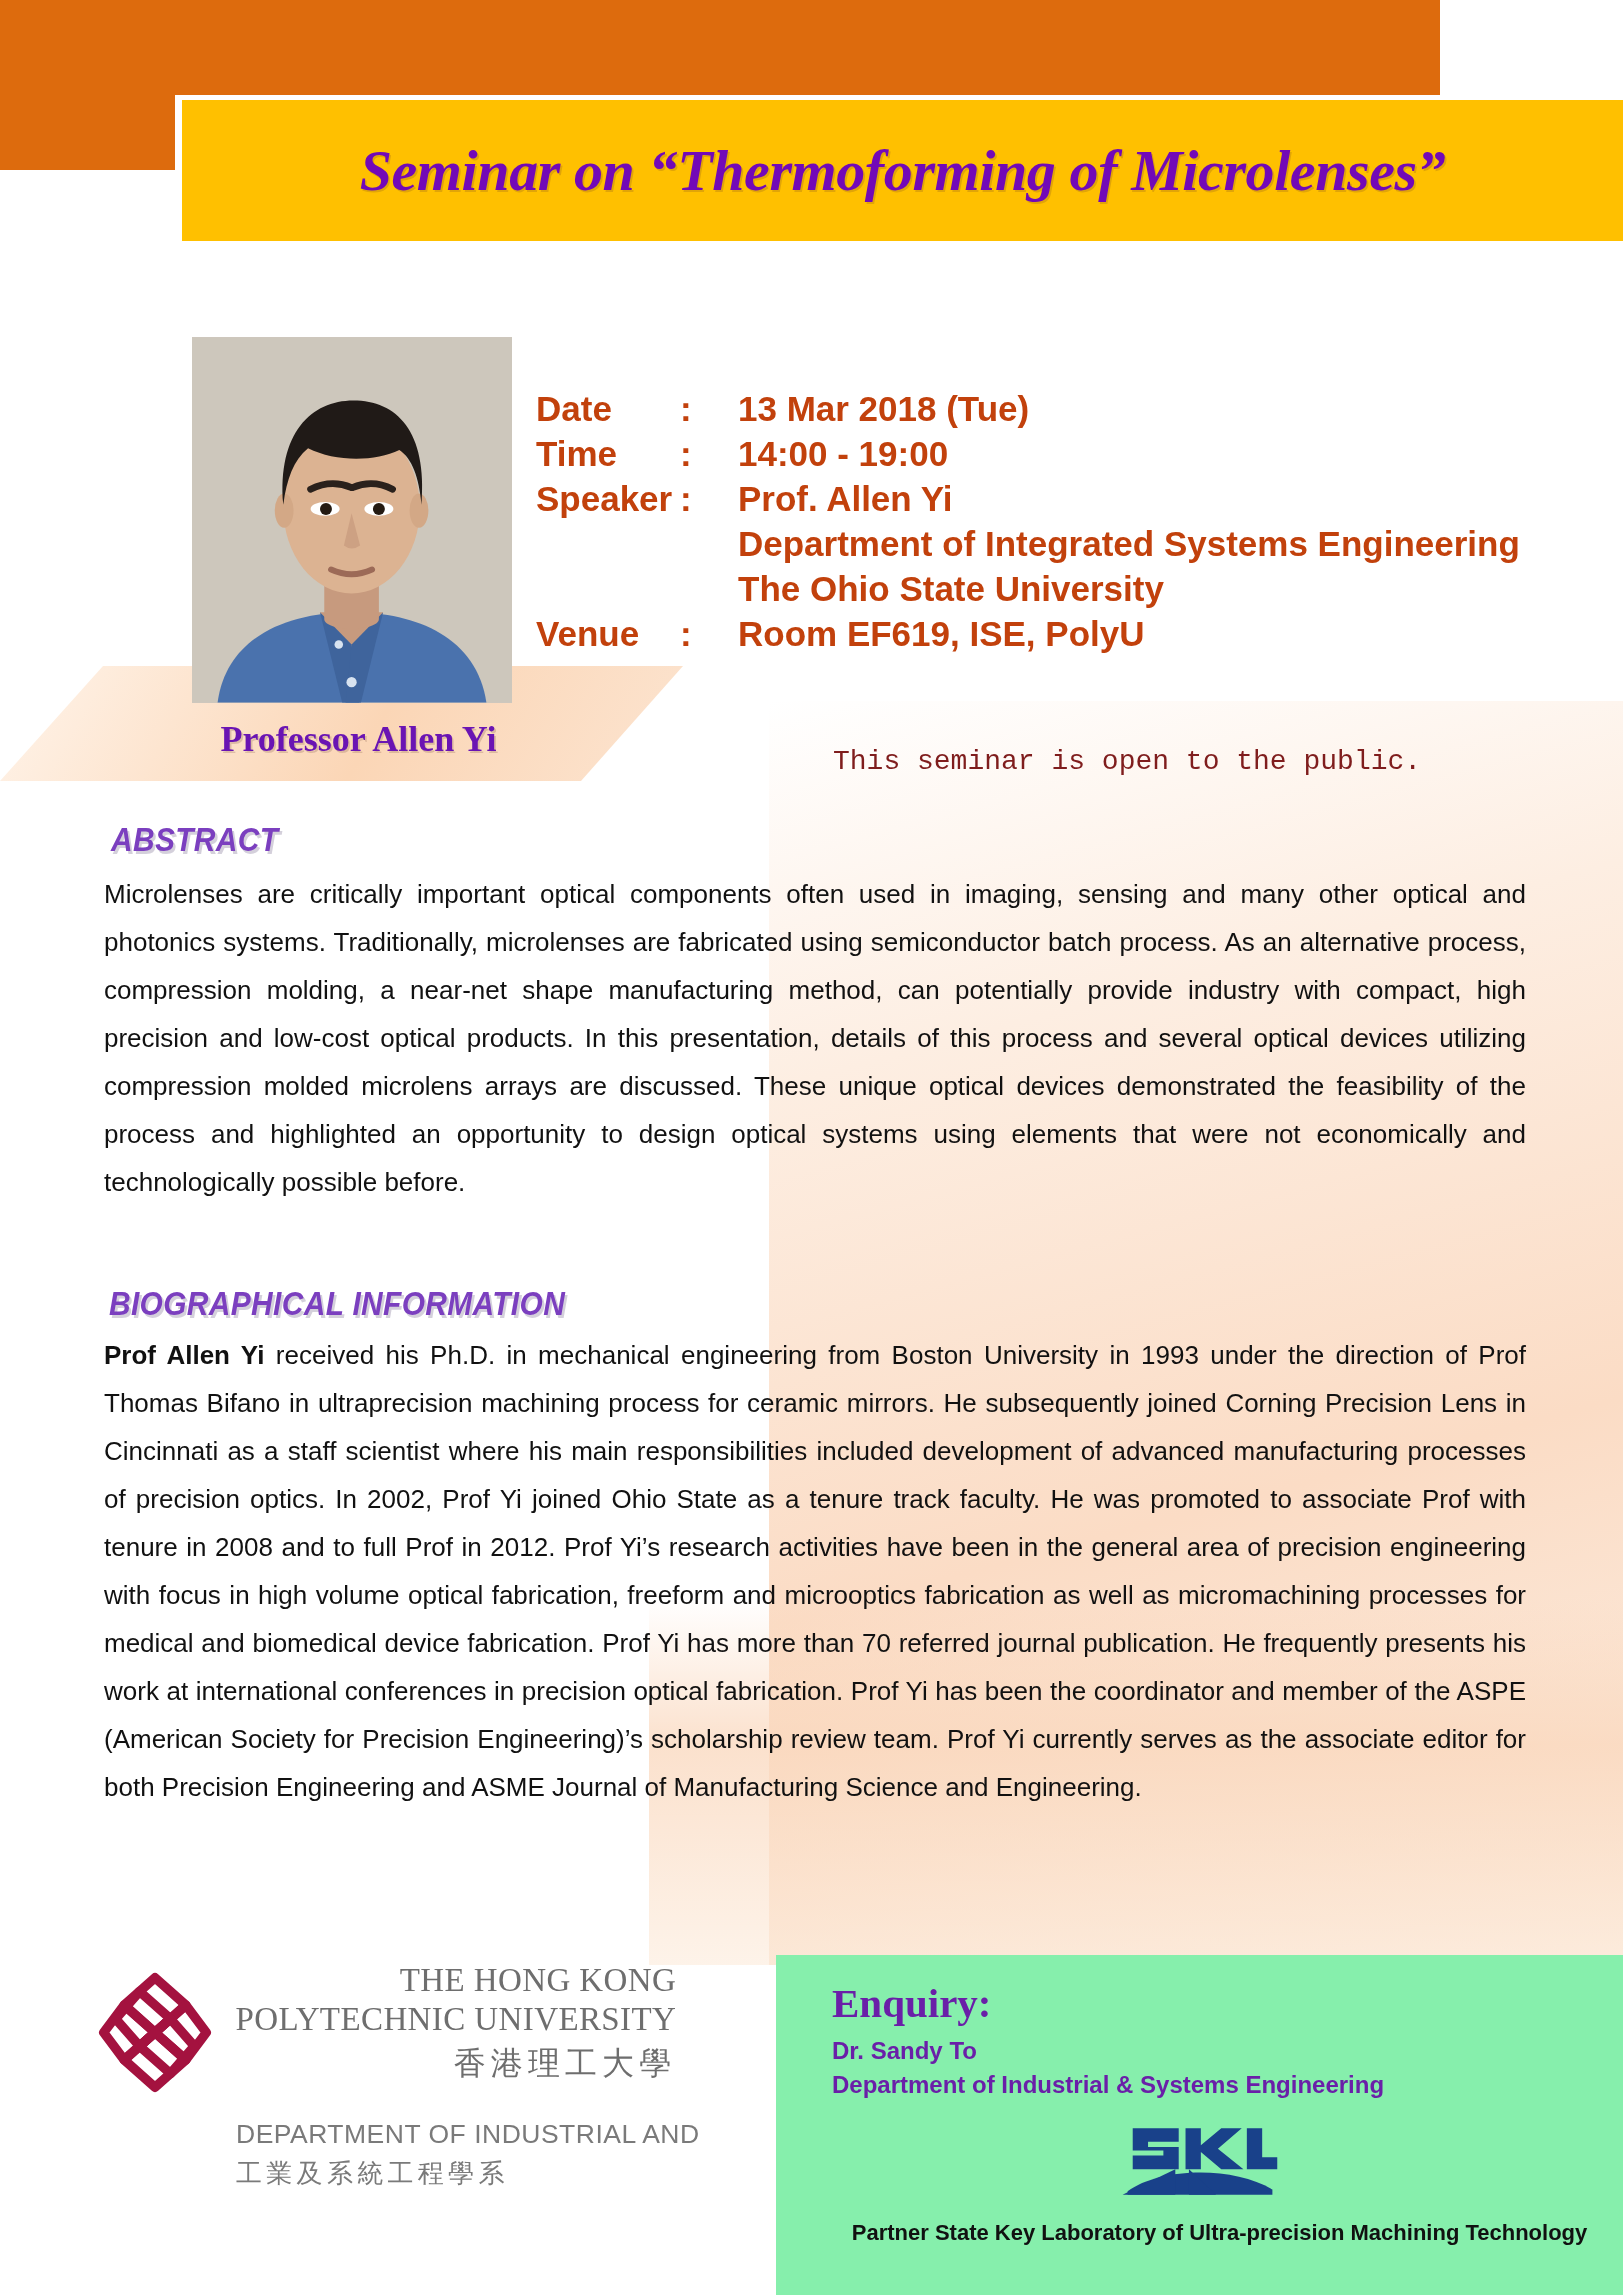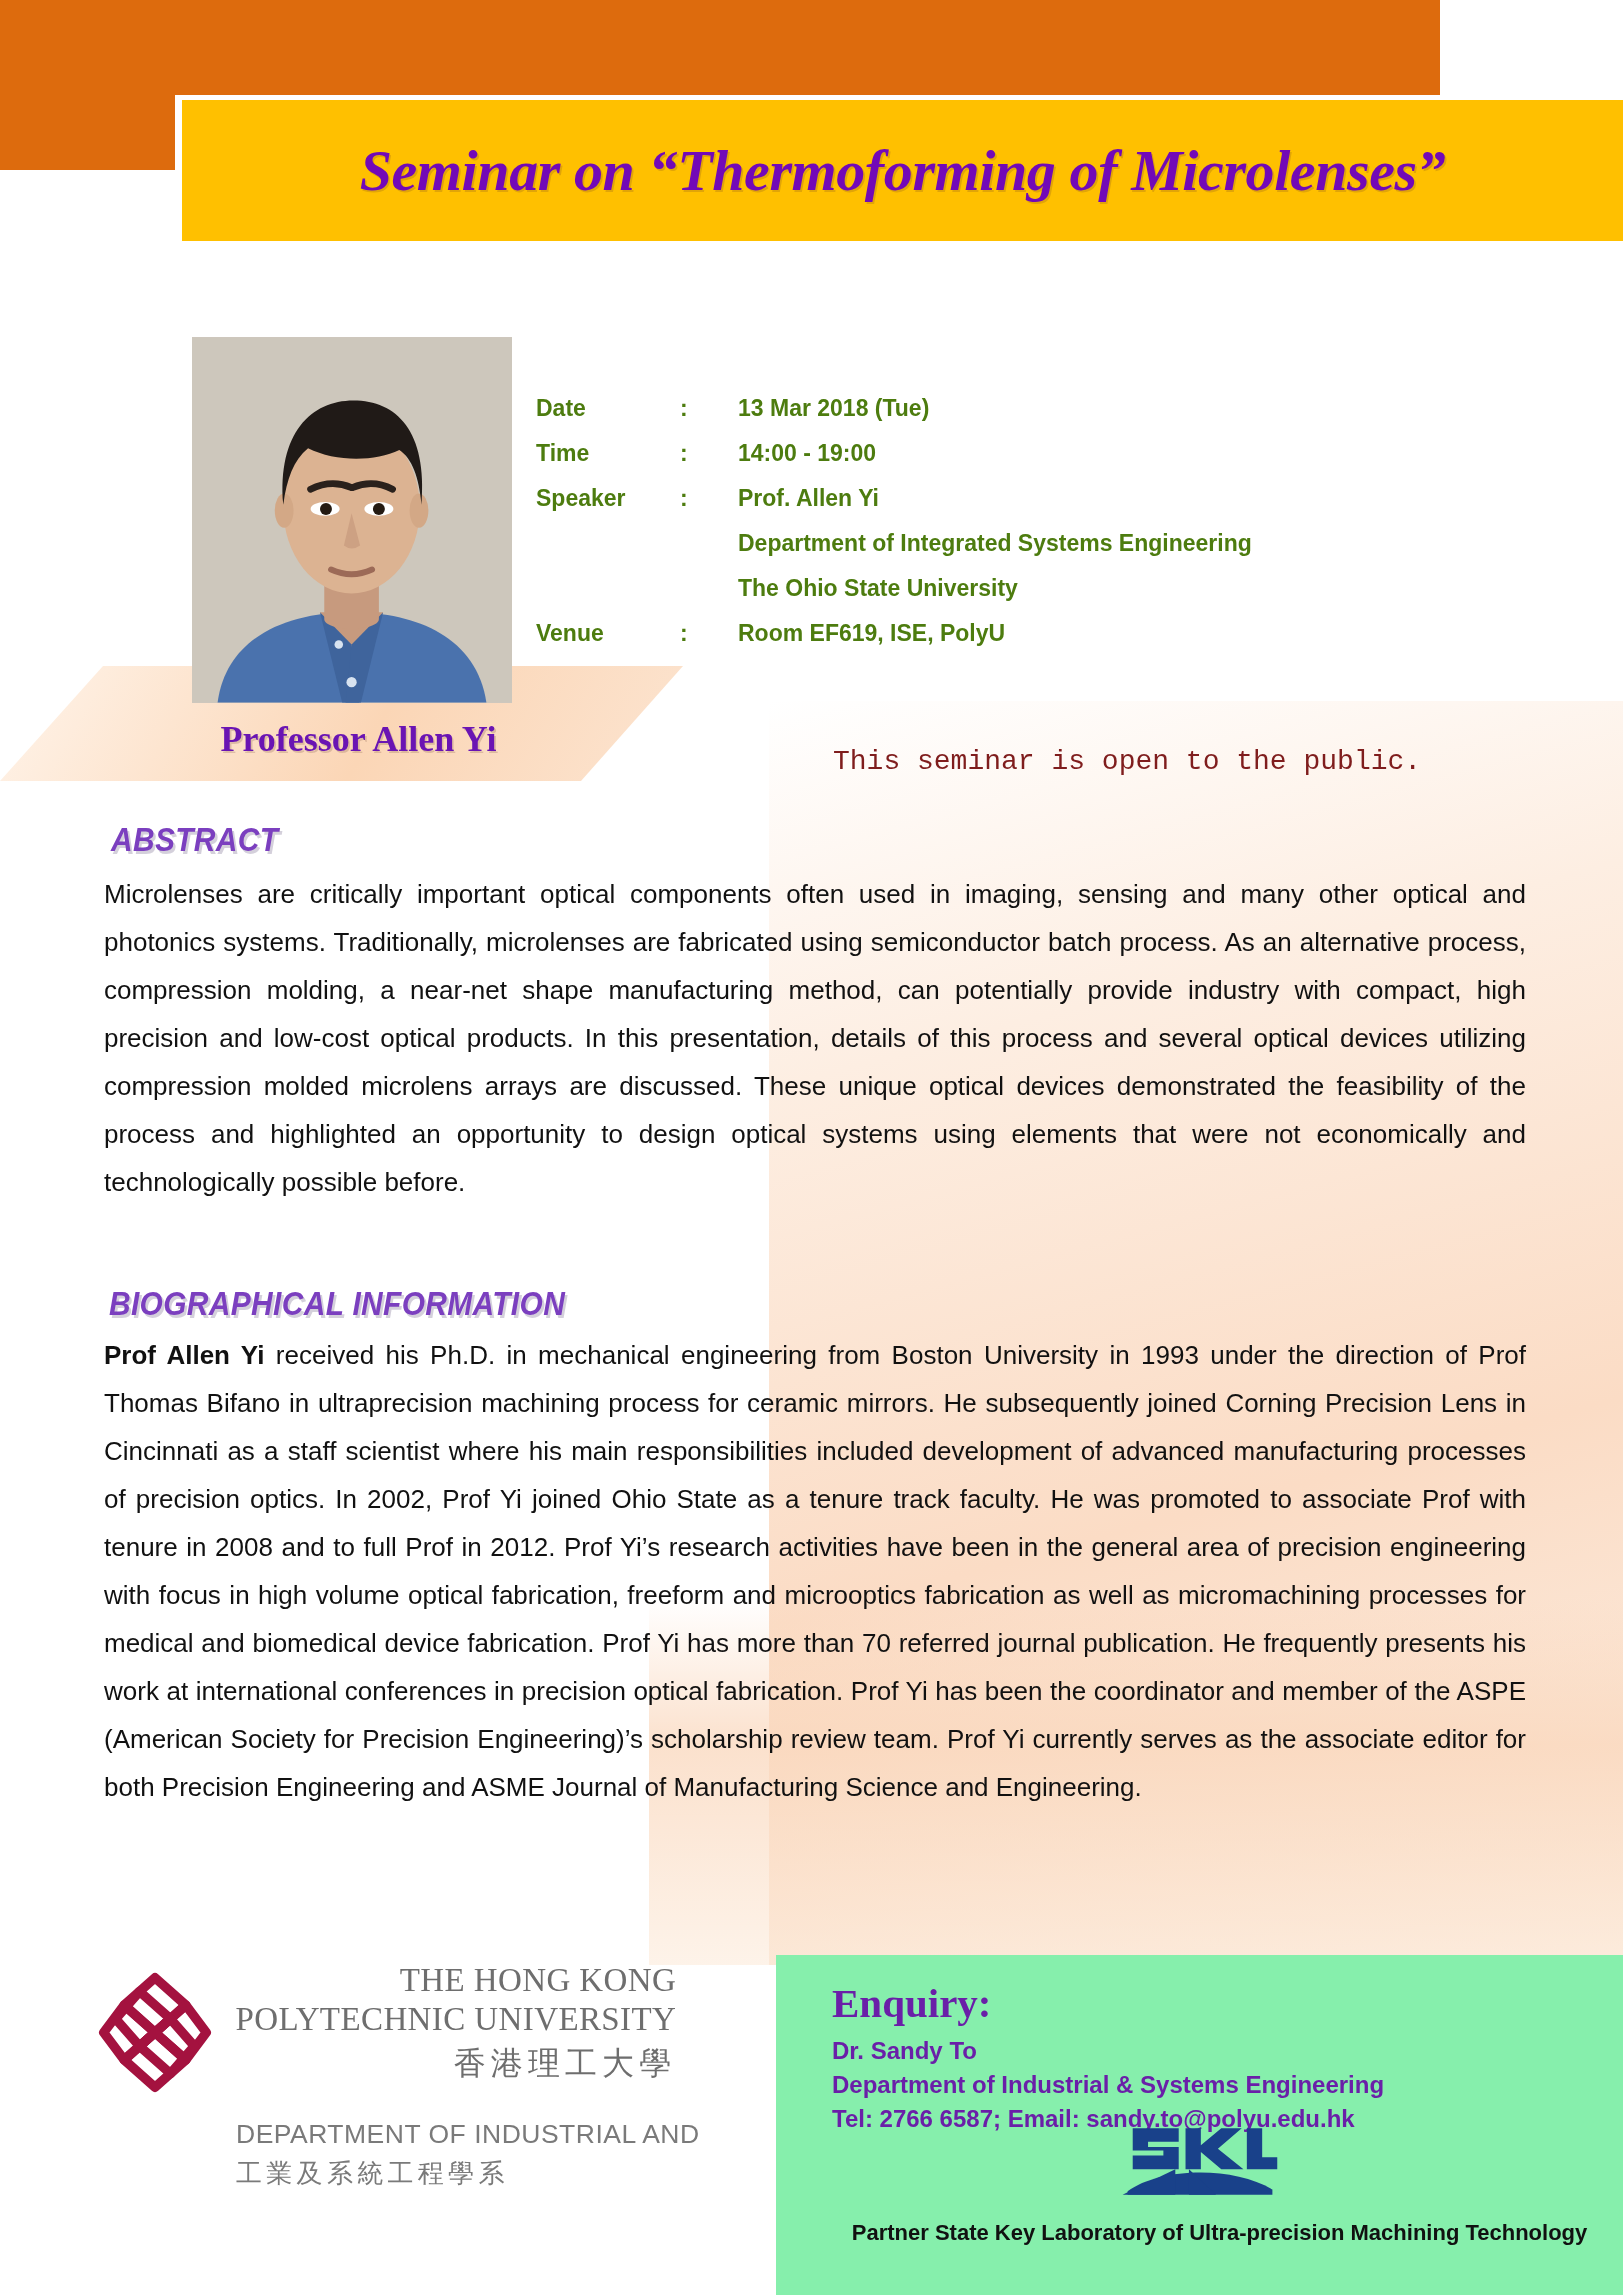--- a/index.html
+++ b/index.html
@@ -118,22 +118,22 @@
   .details {
     position: absolute;
     left: 536px;
     top: 386px;
     z-index: 5;
   }
   .det-row {
     display: flex;
     align-items: baseline;
     font-weight: bold;
-    font-size: 23px;
-    color: #4d7c0f;
+    font-size: 35px;
+    color: #c2410c;
     line-height: 45px;
   }
   .det-label { width: 144px; }
   .det-colon { width: 58px; }
   .det-value { white-space: nowrap; }
   .det-cont { margin-left: 202px; }
 
   .public-note {
     position: absolute;
     left: 833px;
@@ -380,21 +380,20 @@
 <div class="dept-block">
   <div class="dept-en">DEPARTMENT OF INDUSTRIAL AND</div>
   <div class="dept-zh">工業及系統工程學系</div>
 </div>
 
 <div class="enquiry-box">
   <div class="enq-title">Enquiry:</div>
   <div class="enq-lines">
     <div>Dr. Sandy To</div>
     <div>Department of Industrial &amp; Systems Engineering</div>
-    <div>Tel: 2766 6587; Email: sandy.to@polyu.edu.hk</div>
   </div>
   <div class="skl-logo">
     <svg viewBox="0 0 182 92" width="155" height="79" aria-hidden="true">
       <g fill="#19418A">
         <path d="M12 14 L66 14 L66 30 L30 30 L30 36 L66 36 L66 62 L12 62 L12 46 L48 46 L48 40 L12 40 Z"></path>
         <path d="M74 14 L92 14 L92 34 L116 14 L140 14 L112 38 L142 62 L116 62 L92 42 L92 62 L74 62 Z"></path>
         <path d="M146 14 L164 14 L164 48 L182 48 L182 62 L146 62 Z"></path>
         <path d="M6 88 C44 60 130 58 176 86 L176 92 L6 92 Z"></path>
         <path d="M0 92 L62 62 L62 92 Z"></path>
         <path d="M78 62 L110 92 L78 92 Z"></path>

